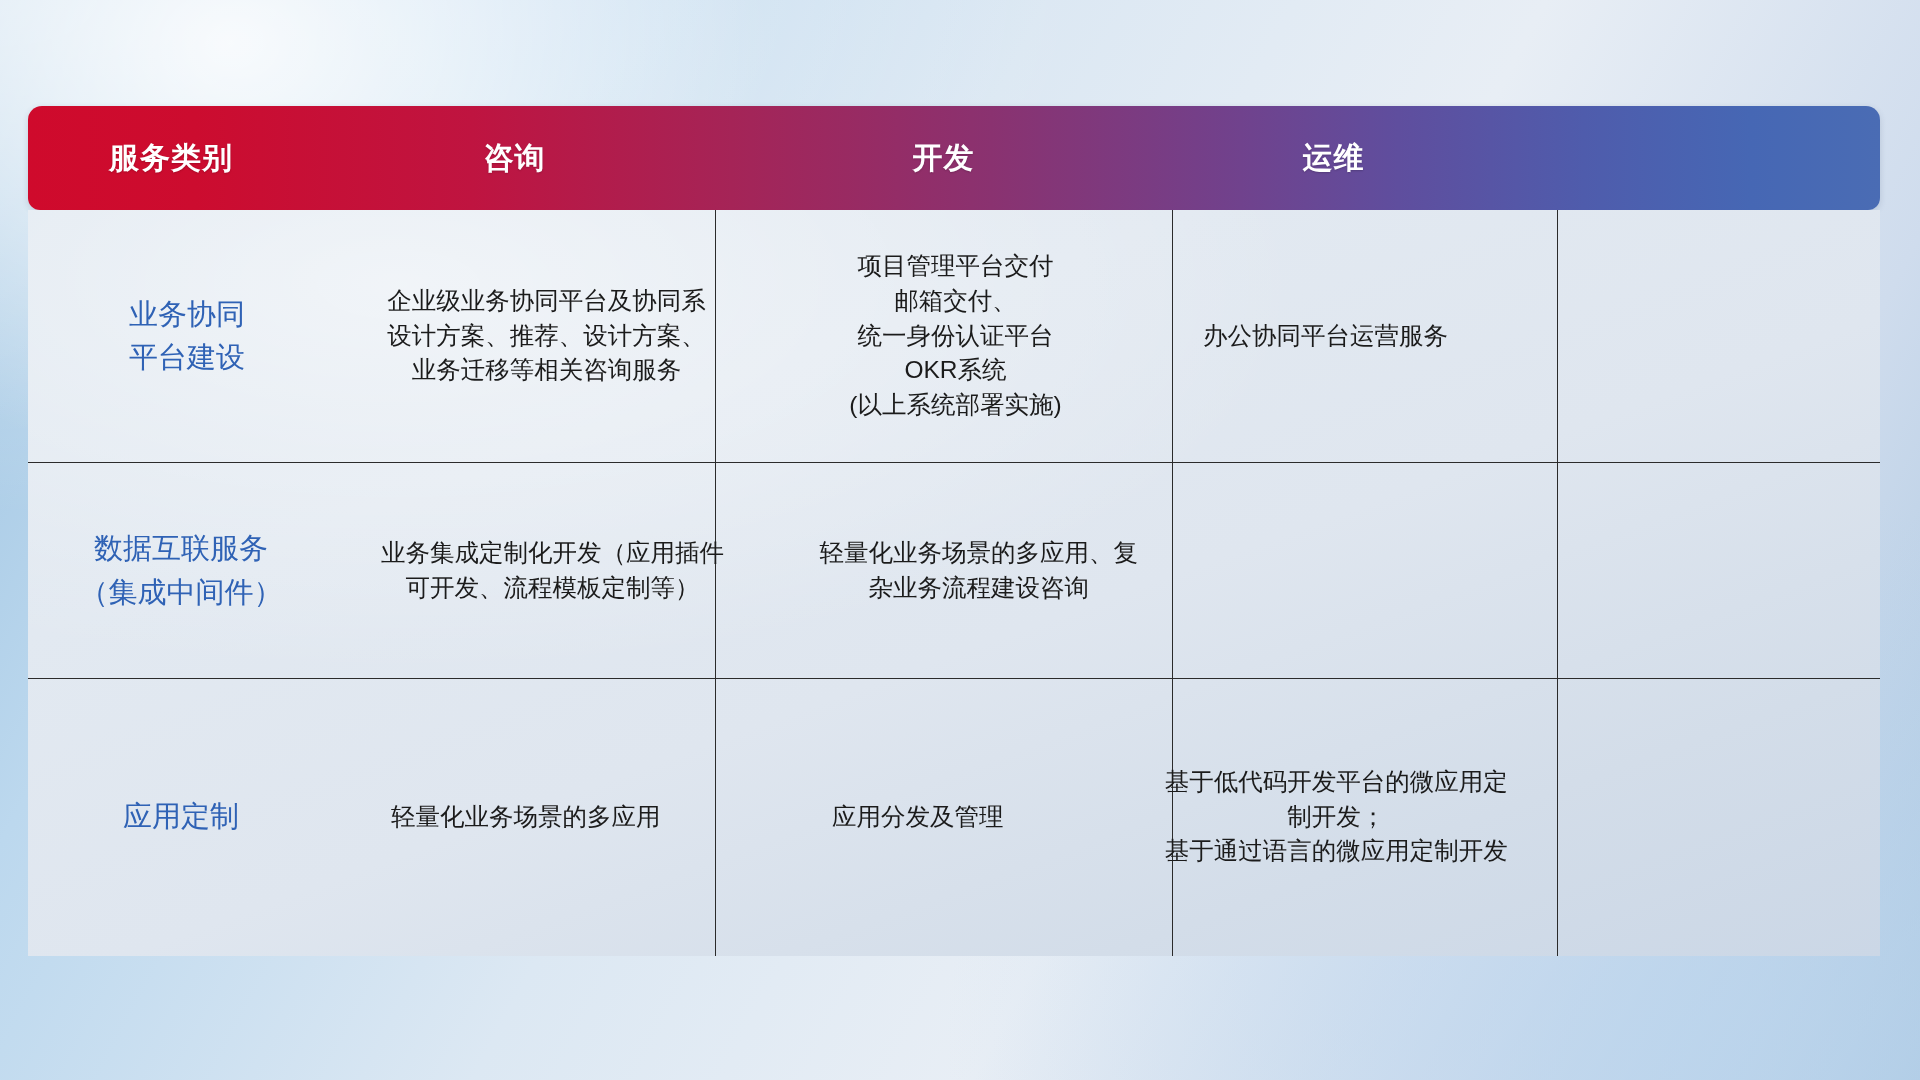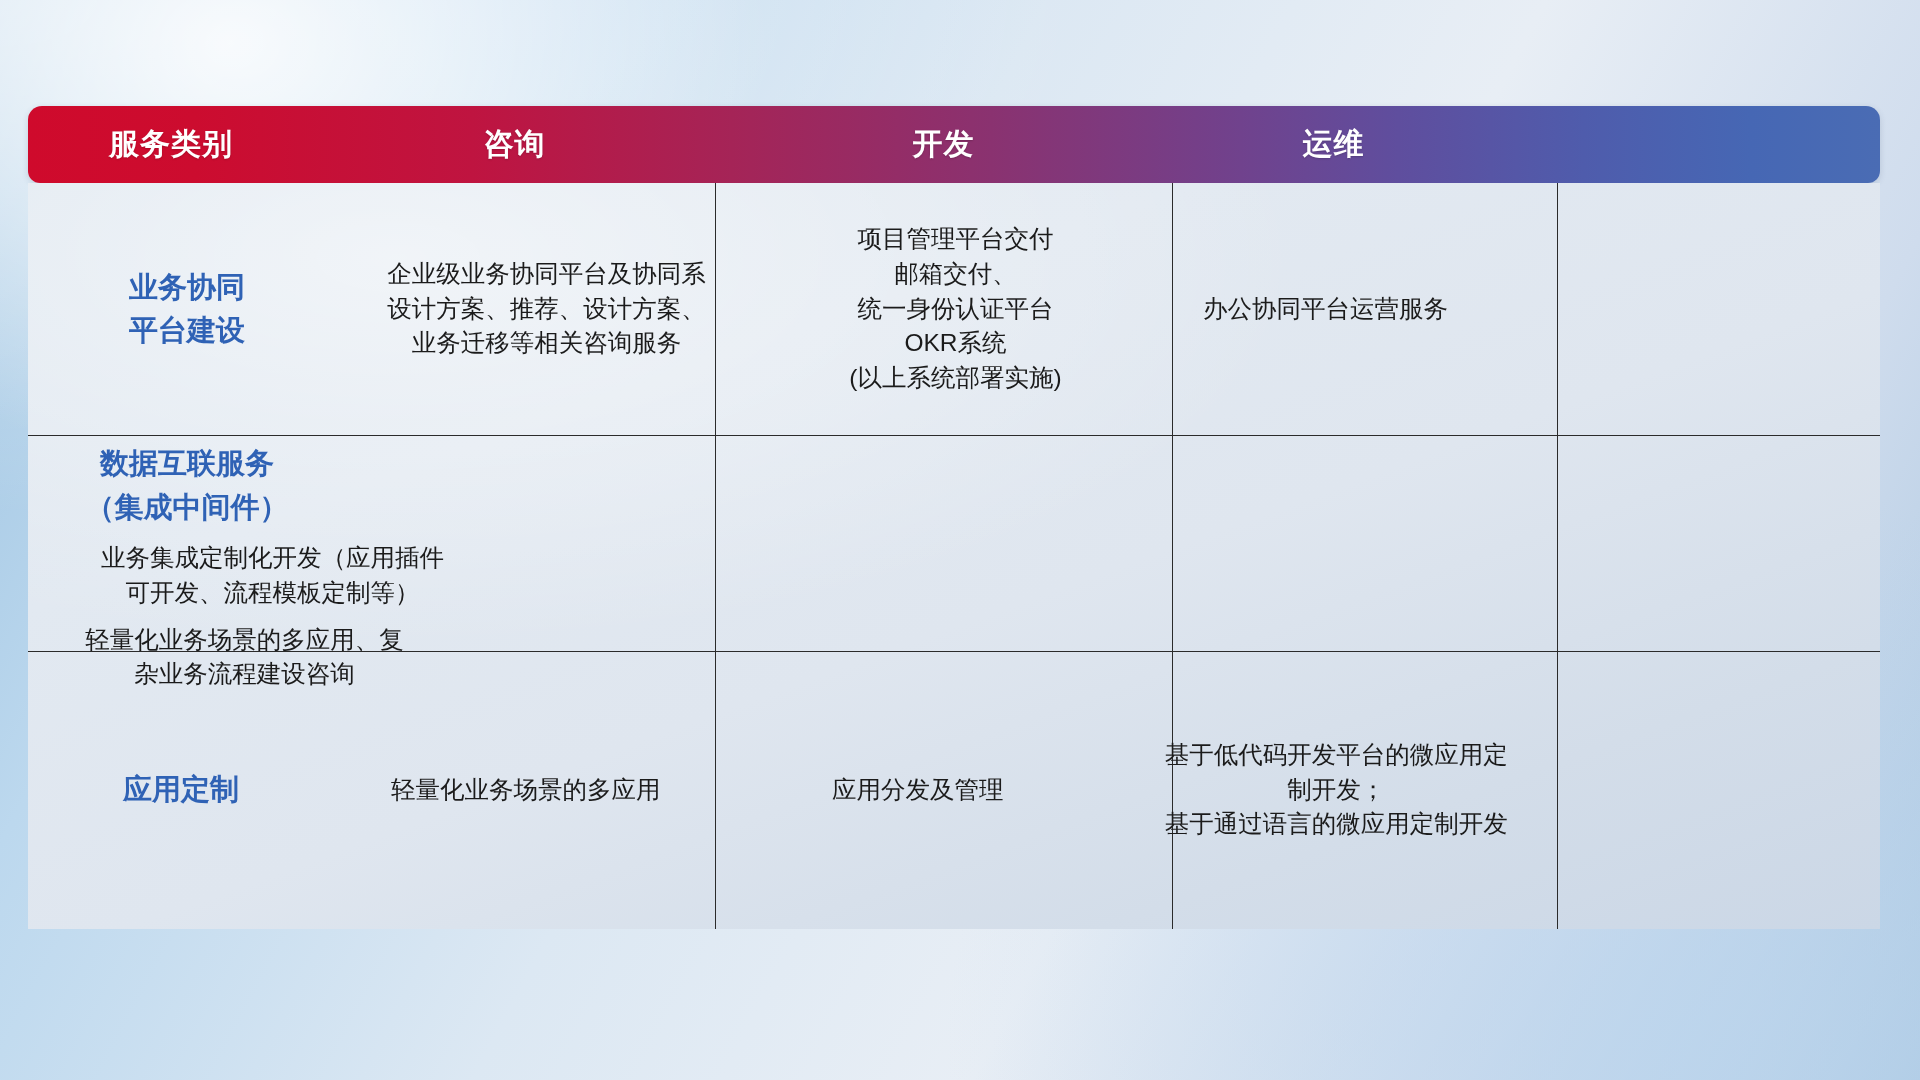--- a/index.html
+++ b/index.html
@@ -36,21 +36,21 @@
     left: 28px;
     top: 106px;
     width: 1852px;
     height: 850px;
   }
 
   
   .table-header {
     position: relative;
     display: flex;
-    height: 77px;
+    height: 104px;
     border-radius: 14px 14px 12px 12px;
     background: linear-gradient(90deg,
         #cf0a2c 0%,
         #cc0c2f 9%,
         #bf1440 24%,
         #a52457 38%,
         #8a3270 52%,
         #73408a 64%,
         #5f4e9e 74%,
         #4f5cac 84%,
@@ -82,40 +82,40 @@
   }
 
   .tr {
     display: flex;
     position: relative;
     box-sizing: border-box;
   }
   .tr + .tr { border-top: 1px solid #2b2b2b; }
 
   .row-1 { height: 252px; }
-  .row-2 { height: 216px; flex-direction: column; }
+  .row-2 { height: 216px; }
   .row-3 { height: 277px; }
 
   .td {
     display: flex;
     align-items: center;
     justify-content: center;
     box-sizing: border-box;
     padding: 6px 14px;
     text-align: center;
     color: #1b1b1b;
     font-size: 24.5px;
     line-height: 1.42;
     white-space: pre-line;
     margin-left: 16px;
   }
 
   .td.cat {
     color: #2f62b5;
-    font-weight: bold;
+    font-weight: normal;
     font-size: 29px;
     line-height: 1.5;
   }
 
   
   .c0 { width: 286px; }
   .c1 { width: 401px; font-family: Liberation Serif, serif; }
   .c2 { width: 457px; }
   .c3 { width: 385px; }
   .c4 { width: 323px; }

